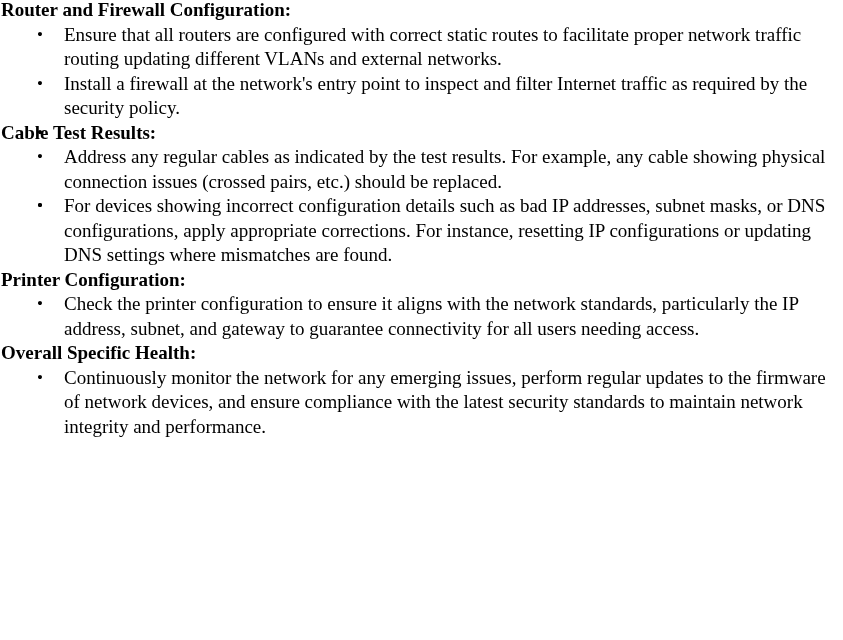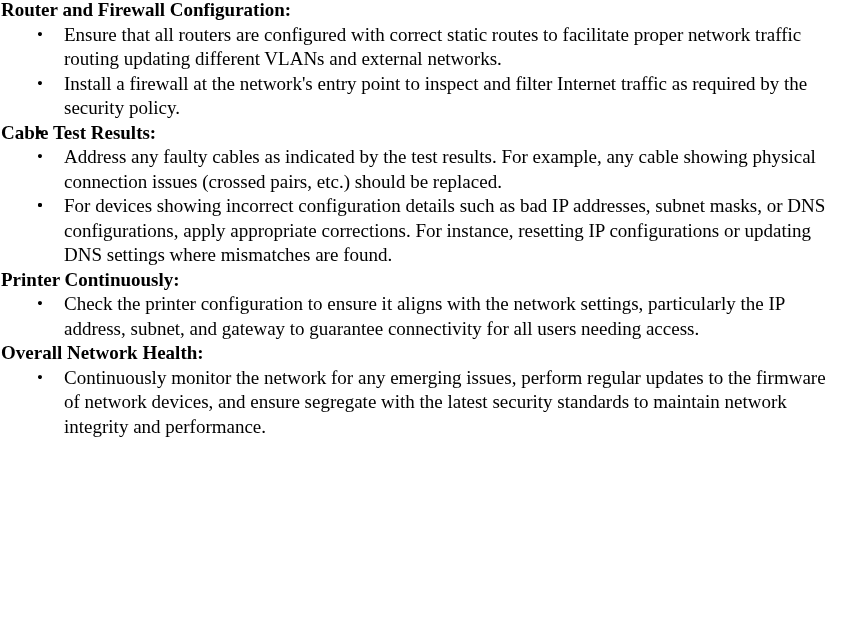--- a/index.html
+++ b/index.html
@@ -72,50 +72,50 @@
         <span class="bullet-dot">•</span>
       </li>
     </ul>
   </div>
 
   <div class="section">
     <div class="section-heading">Cable Test Results:</div>
     <ul class="bullets">
       <li>
         <span class="bullet-dot">•</span>
-        <span>Address any faulty cables as indicated by the test results. For example, any cable showing physical connection issues (crossed pairs, etc.) should be replaced.</span>
+        <span>Address any regular cables as indicated by the test results. For example, any cable showing physical connection issues (crossed pairs, etc.) should be replaced.</span>
       </li>
       <li>
         <span class="bullet-dot">•</span>
       </li>
     </ul>
   </div>
 
   <div class="section">
     <ul class="bullets">
       <li>
         <span class="bullet-dot">•</span>
         <span>For devices showing incorrect configuration details such as bad IP addresses, subnet masks, or DNS configurations, apply appropriate corrections. For instance, resetting IP configurations or updating DNS settings where mismatches are found.</span>
       </li>
     </ul>
   </div>
 
   <div class="section">
-    <div class="section-heading">Printer Continuously:</div>
+    <div class="section-heading">Printer Configuration:</div>
     <ul class="bullets">
       <li>
         <span class="bullet-dot">•</span>
-        <span>Check the printer configuration to ensure it aligns with the network settings, particularly the IP address, subnet, and gateway to guarantee connectivity for all users needing access.</span>
+        <span>Check the printer configuration to ensure it aligns with the network standards, particularly the IP address, subnet, and gateway to guarantee connectivity for all users needing access.</span>
       </li>
     </ul>
   </div>
 
   <div class="section">
-    <div class="section-heading">Overall Network Health:</div>
+    <div class="section-heading">Overall Specific Health:</div>
     <ul class="bullets">
       <li>
         <span class="bullet-dot">•</span>
-        <span>Continuously monitor the network for any emerging issues, perform regular updates to the firmware of network devices, and ensure segregate with the latest security standards to maintain network integrity and performance.</span>
+        <span>Continuously monitor the network for any emerging issues, perform regular updates to the firmware of network devices, and ensure compliance with the latest security standards to maintain network integrity and performance.</span>
       </li>
     </ul>
   </div>
 
 </div>
 
 </body></html>

